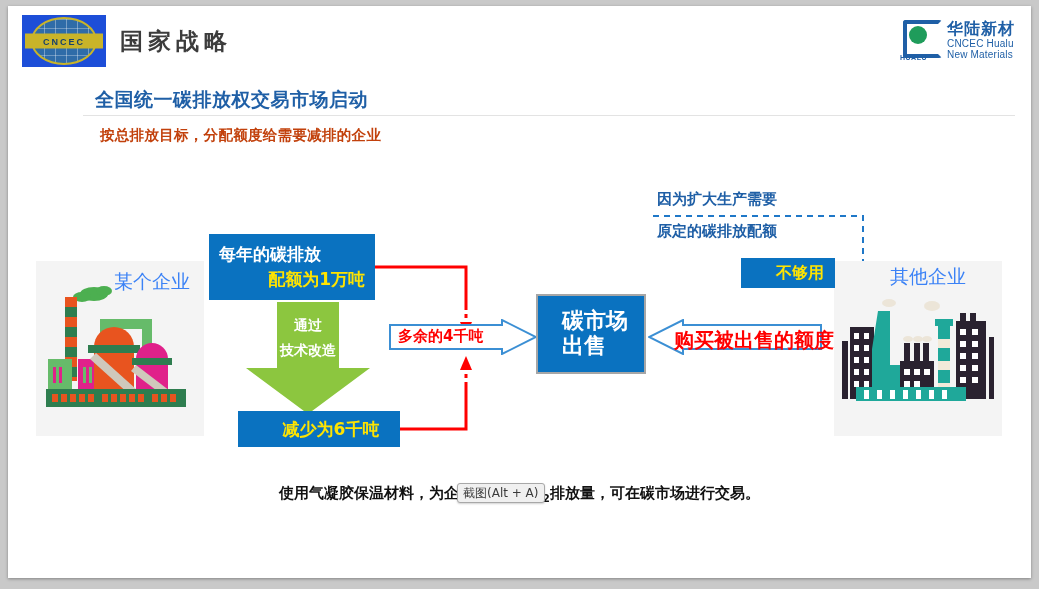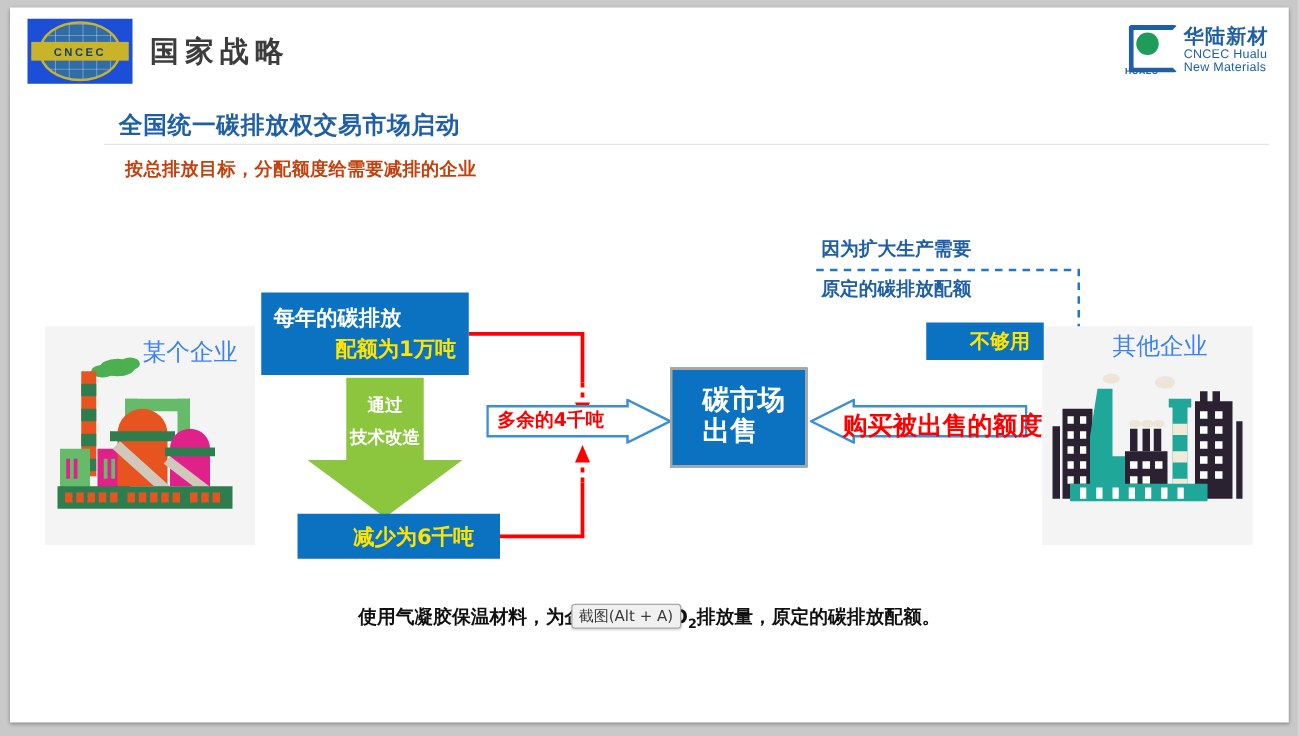--- a/index.html
+++ b/index.html
@@ -338,18 +338,18 @@
   </div>
 
   <div class="note-blue" id="note1">因为扩大生产需要</div>
   <div class="note-blue" id="note2">原定的碳排放配额</div>
 
   <div class="blue-box" id="box-notenough">
     <div class="l1">不够用</div>
   </div>
 
   <div id="bottom-1">
-    <span>使用气凝胶保温材料，为</span><span>企业减少</span><span>的CO</span><sub>2</sub><span>排放量，原定的碳排放配额。</span>
+    <span>使用气凝胶保温材料，为</span><span>企业减少</span><span>的CO</span><sub>2</sub><span>排放量，可在碳市场进行交易。</span>
   </div>
 
   <div id="tooltip">截图(Alt + A)</div>
 
 </div>
 
 </body></html>

